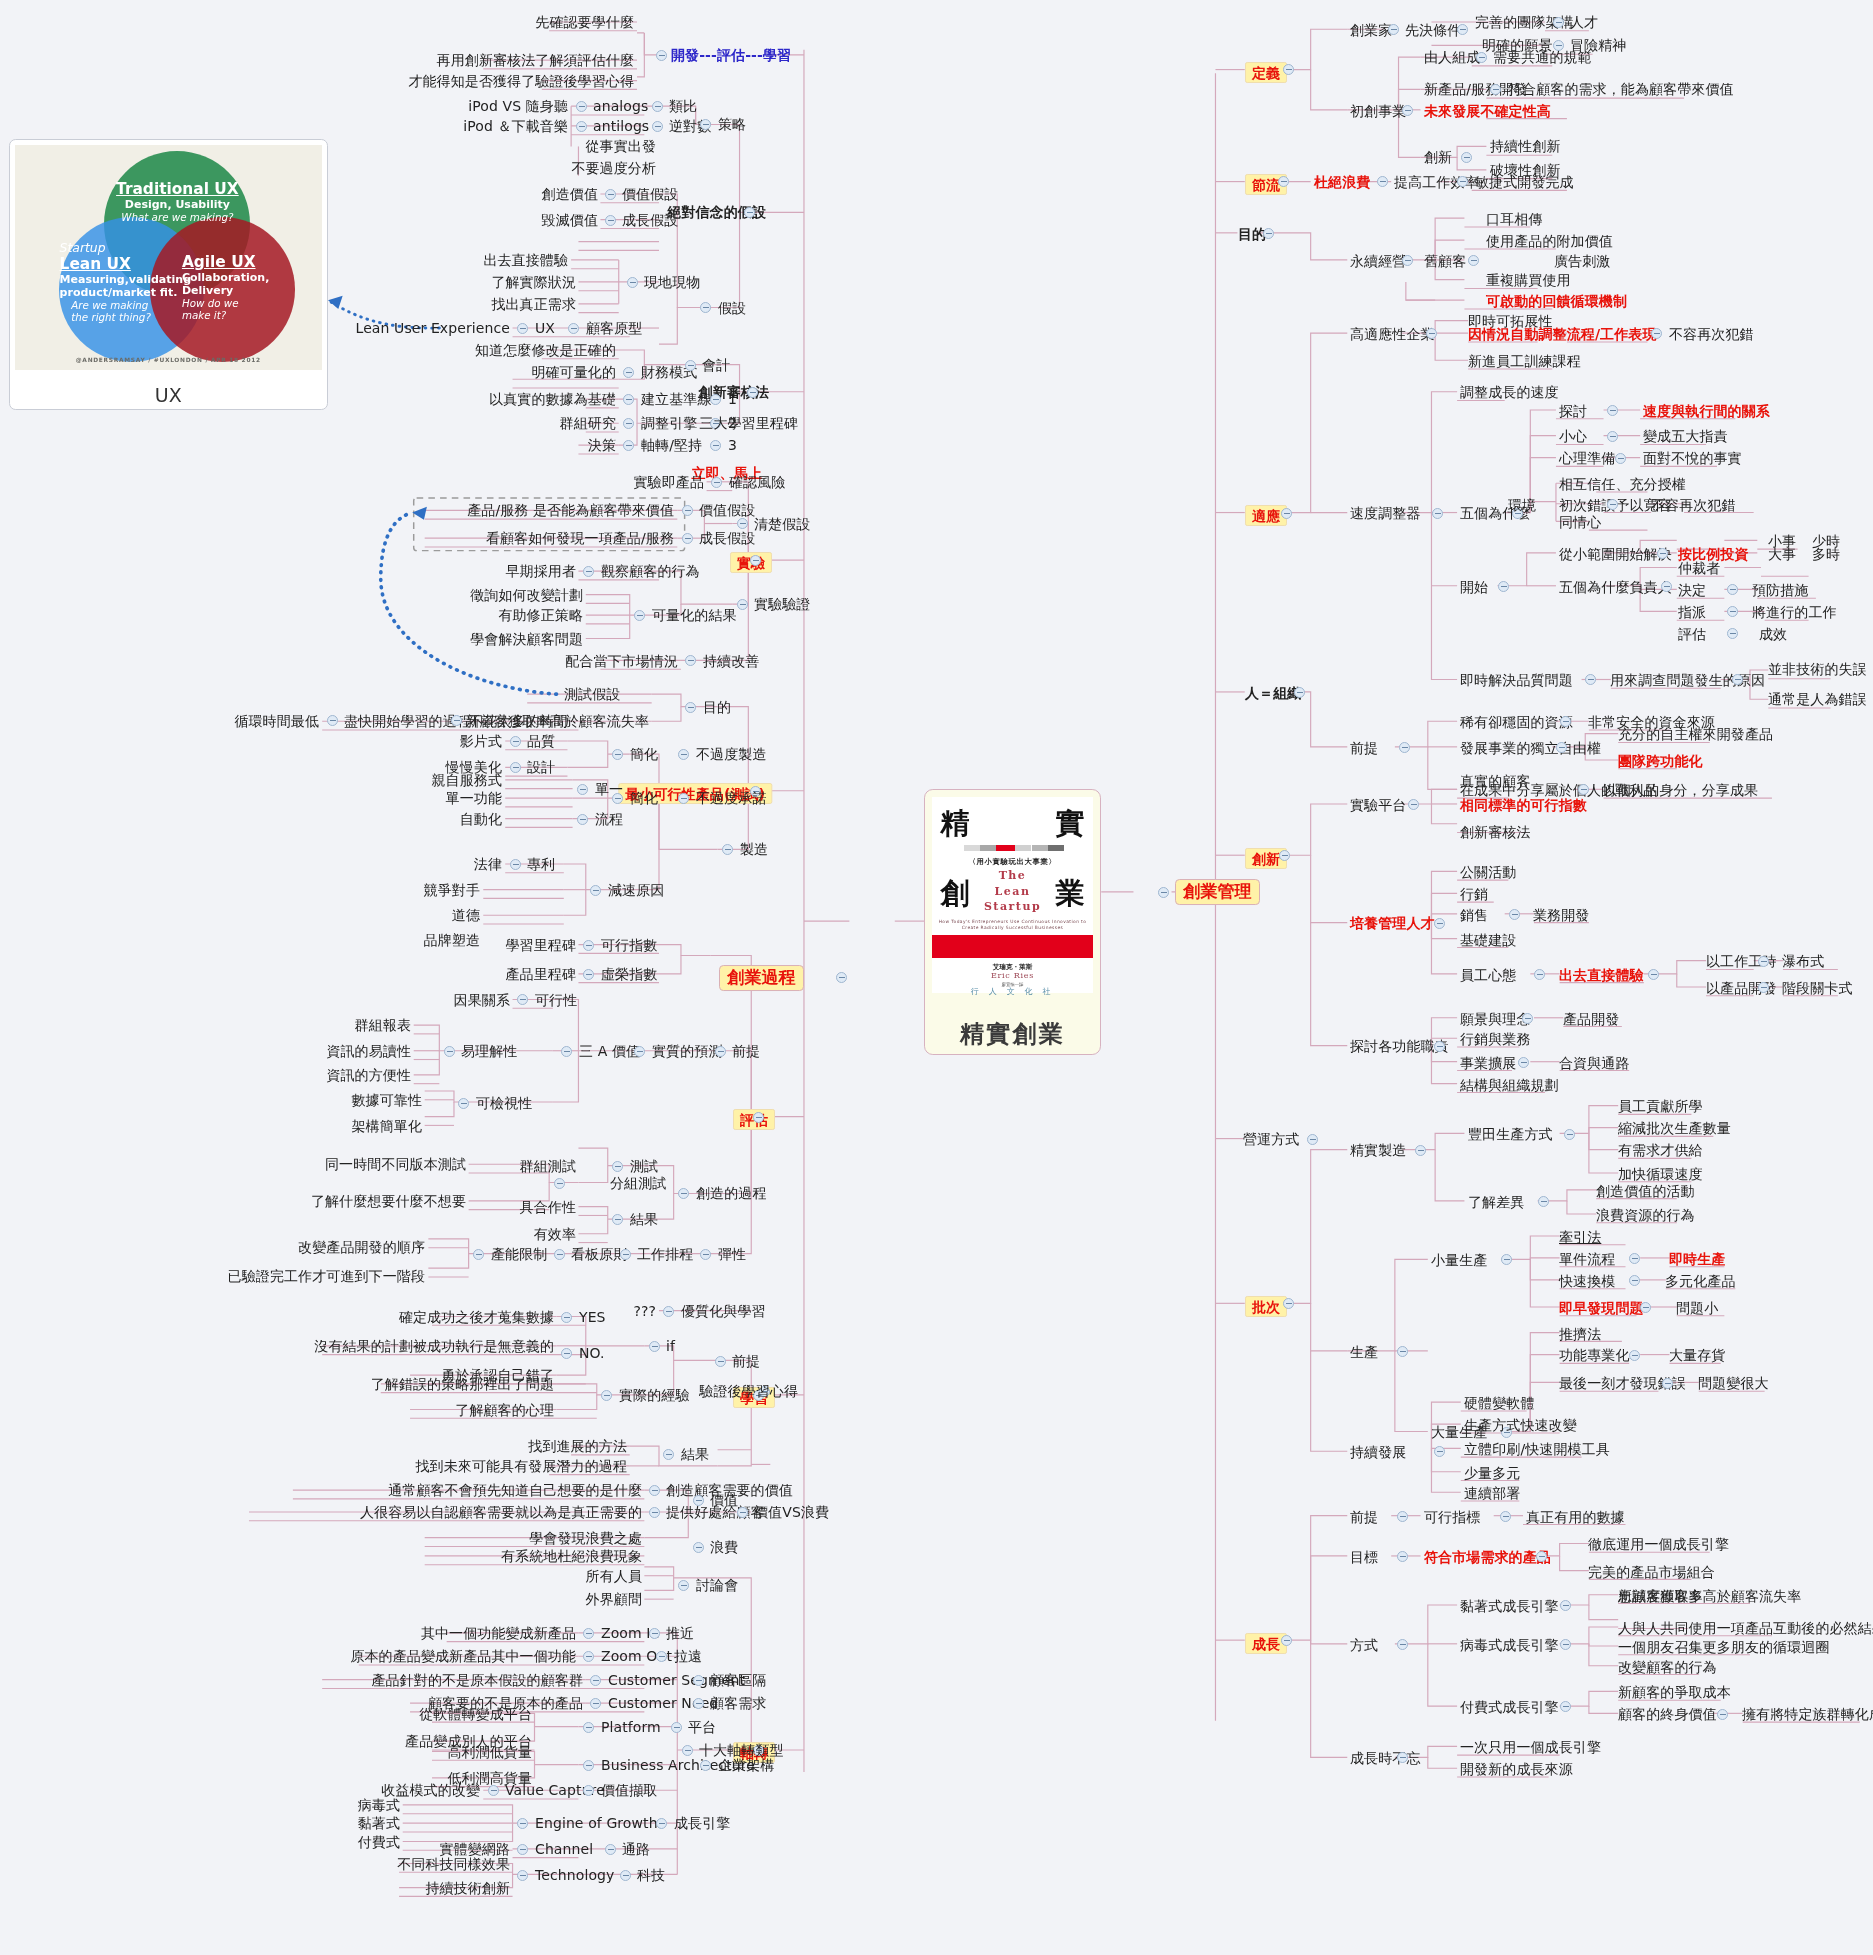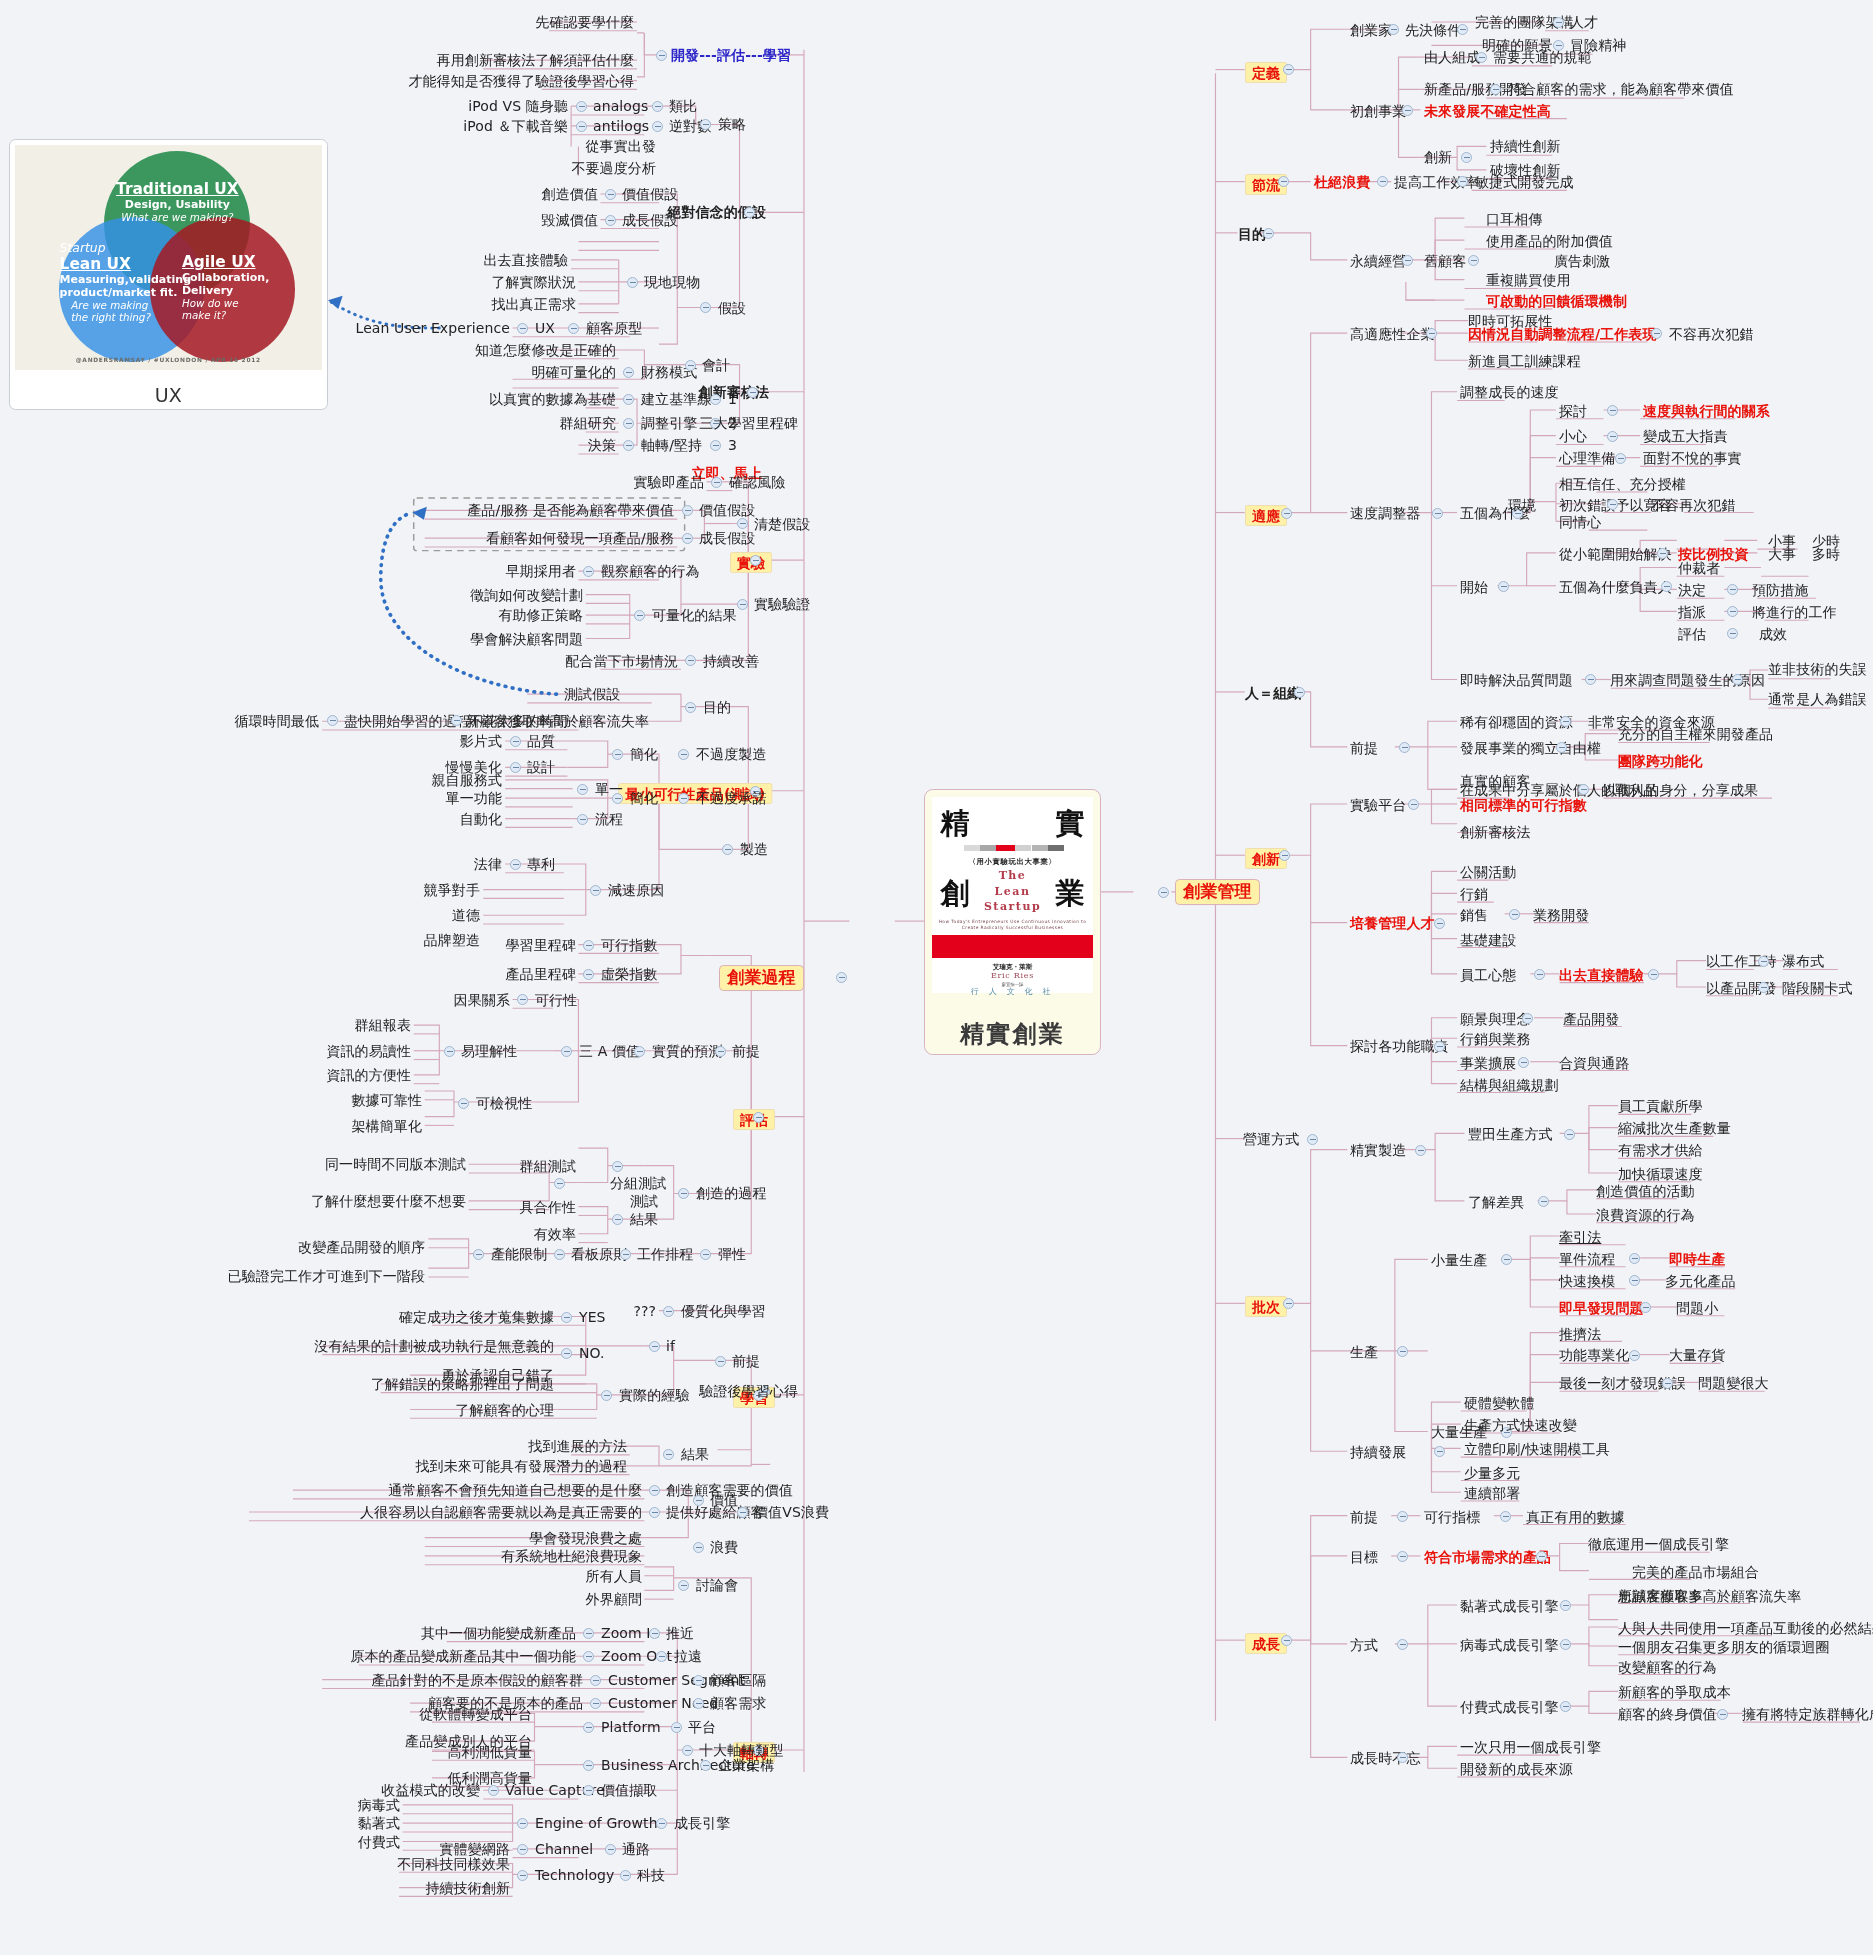--- a/index.html
+++ b/index.html
@@ -878,21 +878,21 @@
 <div class="n" style="left:652px;top:1043px;">實質的預測</div>
 <div class="dot" style="left:715px;top:1046px;"></div>
 <div class="n" style="left:732px;top:1043px;">前提</div>
 
 <div class="n" style="left:576px;top:1158px;transform:translateX(-100%);">群組測試</div>
 <div class="n" style="left:466px;top:1156px;transform:translateX(-100%);">同一時間不同版本測試</div>
 <div class="n" style="left:466px;top:1193px;transform:translateX(-100%);">了解什麼想要什麼不想要</div>
 <div class="dot" style="left:554px;top:1178px;"></div>
 <div class="n" style="left:571px;top:1175px;margin-left:39px;">分組測試</div>
 <div class="dot" style="left:612px;top:1161px;"></div>
-<div class="n" style="left:630px;top:1158px;margin-top:35px;">測試</div>
+<div class="n" style="left:630px;top:1158px;">測試</div>
 <div class="n" style="left:576px;top:1199px;transform:translateX(-100%);">具合作性</div>
 <div class="n" style="left:576px;top:1226px;transform:translateX(-100%);">有效率</div>
 <div class="dot" style="left:612px;top:1214px;"></div>
 <div class="n" style="left:630px;top:1211px;">結果</div>
 <div class="dot" style="left:678px;top:1188px;"></div>
 <div class="n" style="left:696px;top:1185px;">創造的過程</div>
 
 <div class="n" style="left:425px;top:1239px;transform:translateX(-100%);">改變產品開發的順序</div>
 <div class="n" style="left:425px;top:1268px;transform:translateX(-100%);">已驗證完工作才可進到下一階段</div>
 <div class="dot" style="left:473px;top:1249px;"></div>
@@ -1233,21 +1233,21 @@
 <div class="n" style="left:1350px;top:1509px;">前提</div>
 <div class="dot" style="left:1397px;top:1511px;"></div>
 <div class="n" style="left:1424px;top:1509px;">可行指標</div>
 <div class="dot" style="left:1500px;top:1511px;"></div>
 <div class="n" style="left:1526px;top:1509px;">真正有用的數據</div>
 <div class="n" style="left:1350px;top:1549px;">目標</div>
 <div class="dot" style="left:1397px;top:1551px;"></div>
 <div class="n red" style="left:1424px;top:1549px;">符合市場需求的產品</div>
 <div class="dot" style="left:1536px;top:1551px;"></div>
 <div class="n" style="left:1588px;top:1536px;">徹底運用一個成長引擎</div>
-<div class="n" style="left:1588px;top:1564px;margin-left:44px;">完美的產品市場組合</div>
+<div class="n" style="left:1588px;top:1564px;">完美的產品市場組合</div>
 
 <div class="n" style="left:1350px;top:1637px;">方式</div>
 <div class="dot" style="left:1397px;top:1639px;"></div>
 <div class="n" style="left:1460px;top:1598px;">黏著式成長引擎</div>
 <div class="dot" style="left:1560px;top:1600px;"></div>
 <div class="n" style="left:1618px;top:1588px;">新顧客獲取率高於顧客流失率</div>
 <div class="n" style="left:1618px;top:1588px;">忠誠度顧客多</div>
 <div class="n" style="left:1460px;top:1637px;">病毒式成長引擎</div>
 <div class="dot" style="left:1560px;top:1639px;"></div>
 <div class="n" style="left:1618px;top:1620px;">人與人共同使用一項產品互動後的必然結果</div>

